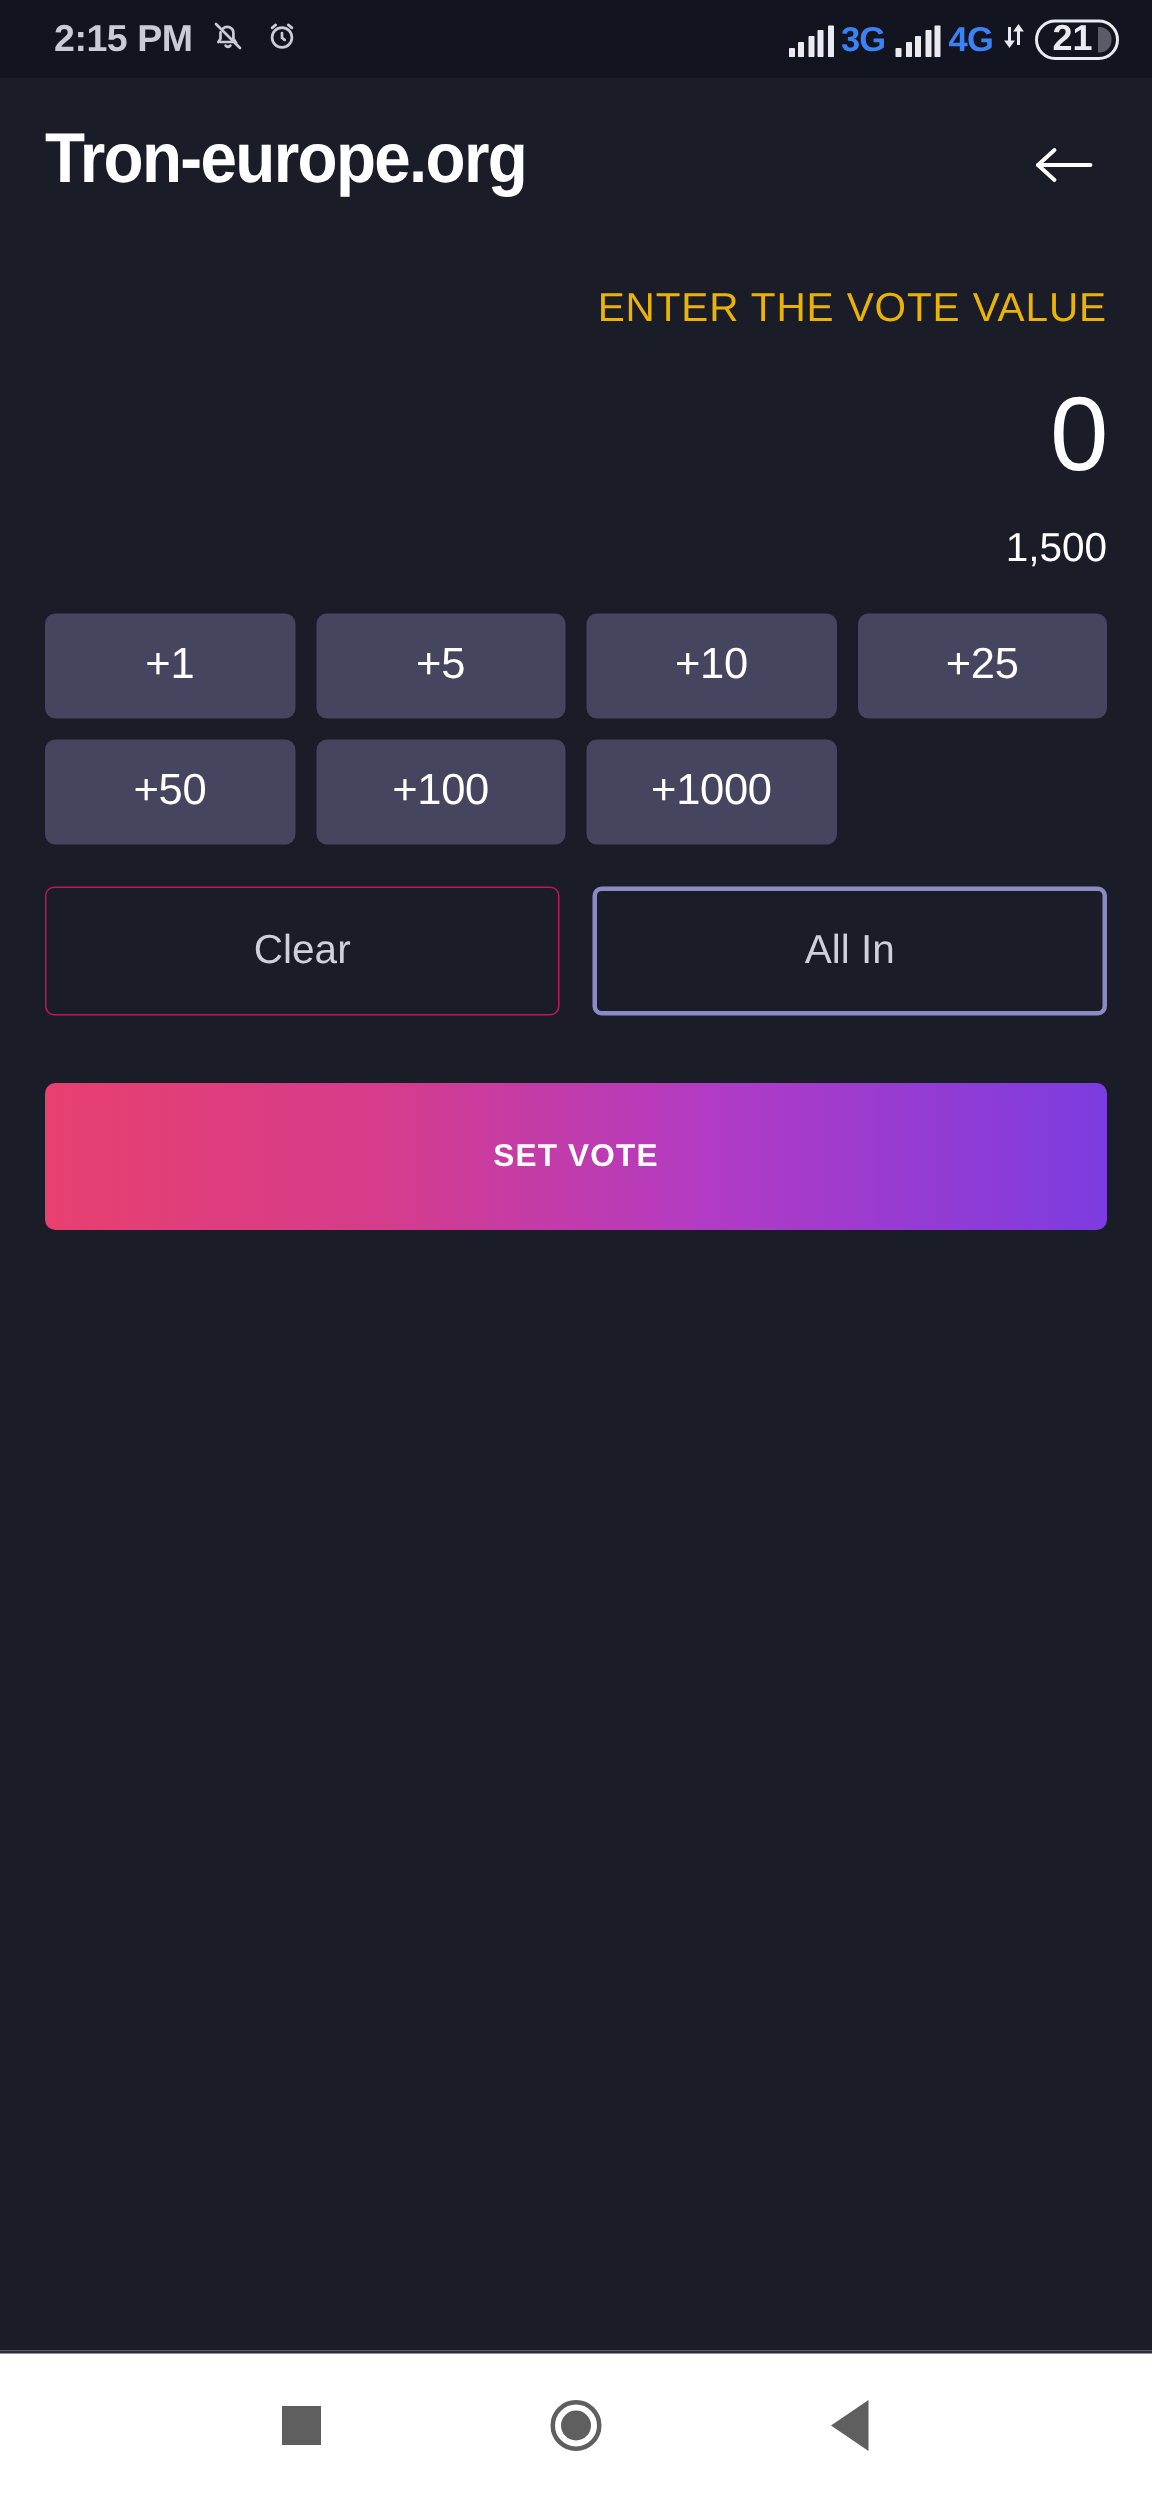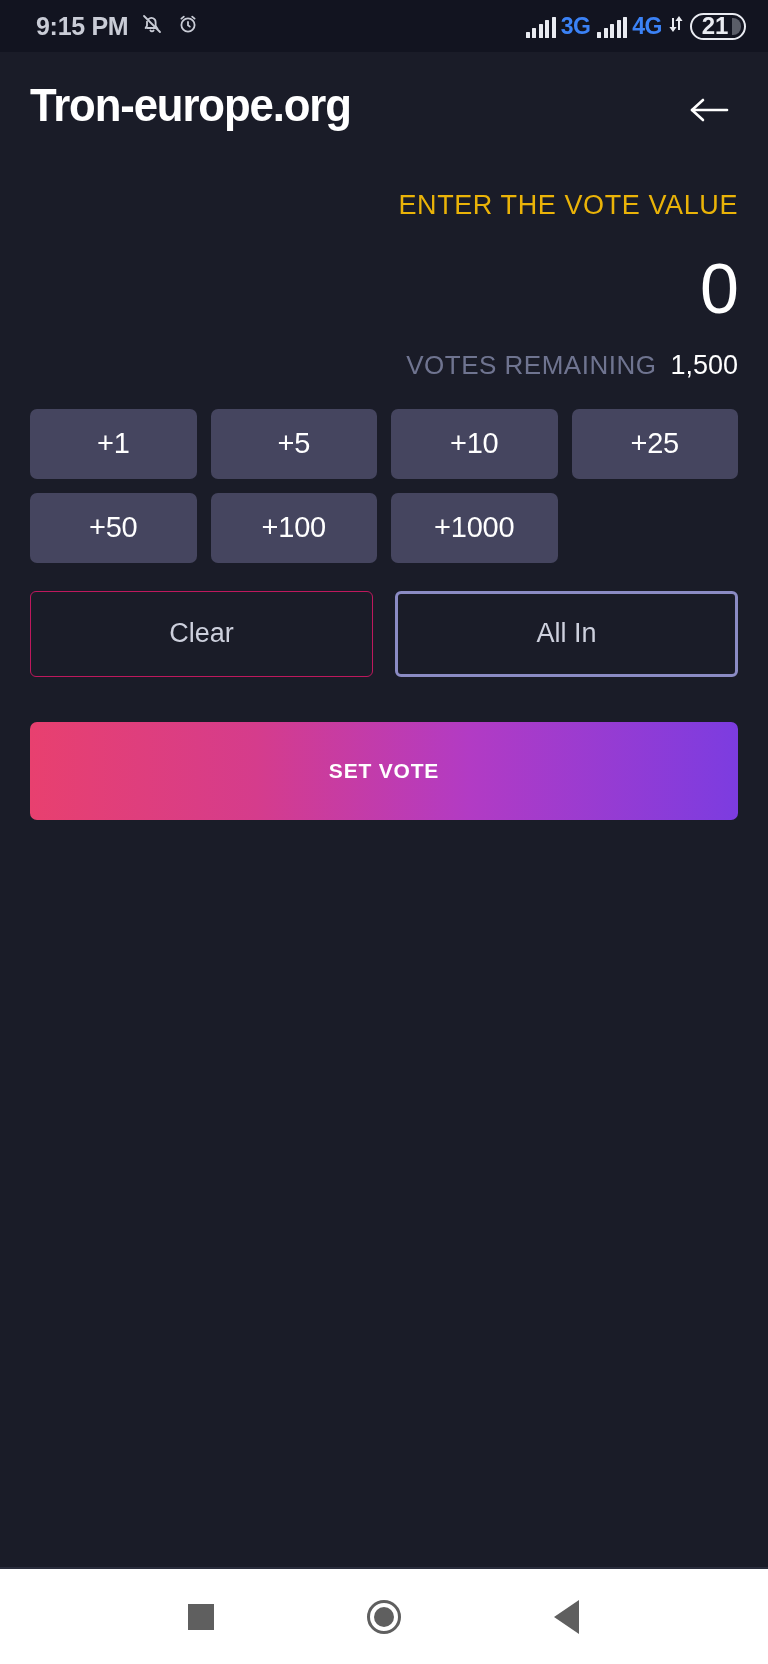--- a/index.html
+++ b/index.html
@@ -281,21 +281,21 @@
     border-right: 25px solid #5f5f5f;
   }
 </style>
 </head>
 <body>
 
 <div class="phone">
 
   <div class="statusbar">
     <div class="status-left">
-      <span class="status-time">9:15 PM</span>
+      <span class="status-time">2:15 PM</span>
       <span>
         <svg width="24" height="24" viewBox="0 0 24 24" fill="none" stroke="#c9ccd6" stroke-width="1.8" stroke-linecap="round">
           <path d="M7 16h10l-1.4-2.2V10a4.1 4.1 0 0 0-7-2.9"></path>
           <path d="M7 9.6V13.8L5.6 16"></path>
           <path d="M10.4 18.4a1.9 1.9 0 0 0 3.2 0"></path>
           <path d="M4 4l16 16"></path>
         </svg>
       </span>
       <span>
         <svg width="24" height="24" viewBox="0 0 24 24" fill="none" stroke="#c9ccd6" stroke-width="1.8" stroke-linecap="round">
@@ -349,21 +349,20 @@
           <path d="M16 5L5 15l11 10"></path>
         </svg>
       </span>
     </div>
   </div>
 
   <div class="vote-block">
     <div class="vote-label">ENTER THE VOTE VALUE</div>
     <div class="vote-value">0</div>
     <div class="remaining-row">
-      <span class="remaining-label">VOTES REMAINING</span>
       <span class="remaining-value">1,500</span>
     </div>
   </div>
 
   <div class="quick-grid">
     <div class="quick-btn">+1</div>
     <div class="quick-btn">+5</div>
     <div class="quick-btn">+10</div>
     <div class="quick-btn">+25</div>
     <div class="quick-btn">+50</div>

